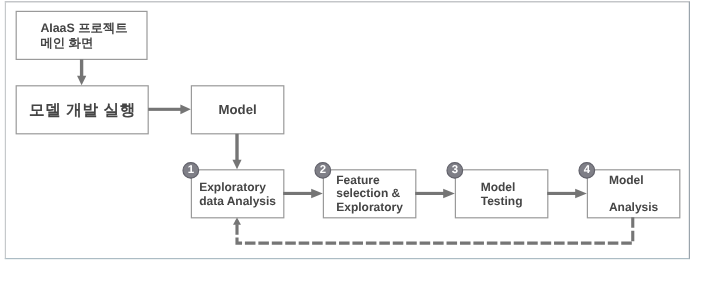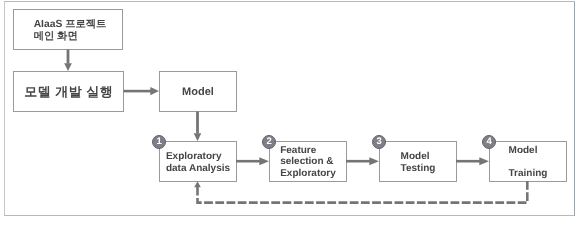--- a/index.html
+++ b/index.html
@@ -39,21 +39,21 @@
   <div class="box p1">
     <span><span>Exploratory</span><br><span>data Analysis</span></span>
   </div>
   <div class="box p2">
     <span><span>Feature</span><br><span>selection &amp;</span><br><span>Exploratory</span></span>
   </div>
   <div class="box p3">
     <span><span>Model</span><br><span>Testing</span></span>
   </div>
   <div class="box p4">
-    <span><span>Model</span><br><br><span>Training</span></span>
+    <span><span>Model</span><br><br><span>Analysis</span></span>
   </div>
 
   <div class="circle" style="left:152.2px;top:134.7px;">
       <span>1</span>
     </div>
   <div class="circle" style="left:262.2px;top:134.7px;">
       <span>2</span>
     </div>
   <div class="circle" style="left:372.2px;top:134.7px;">
       <span>3</span>

